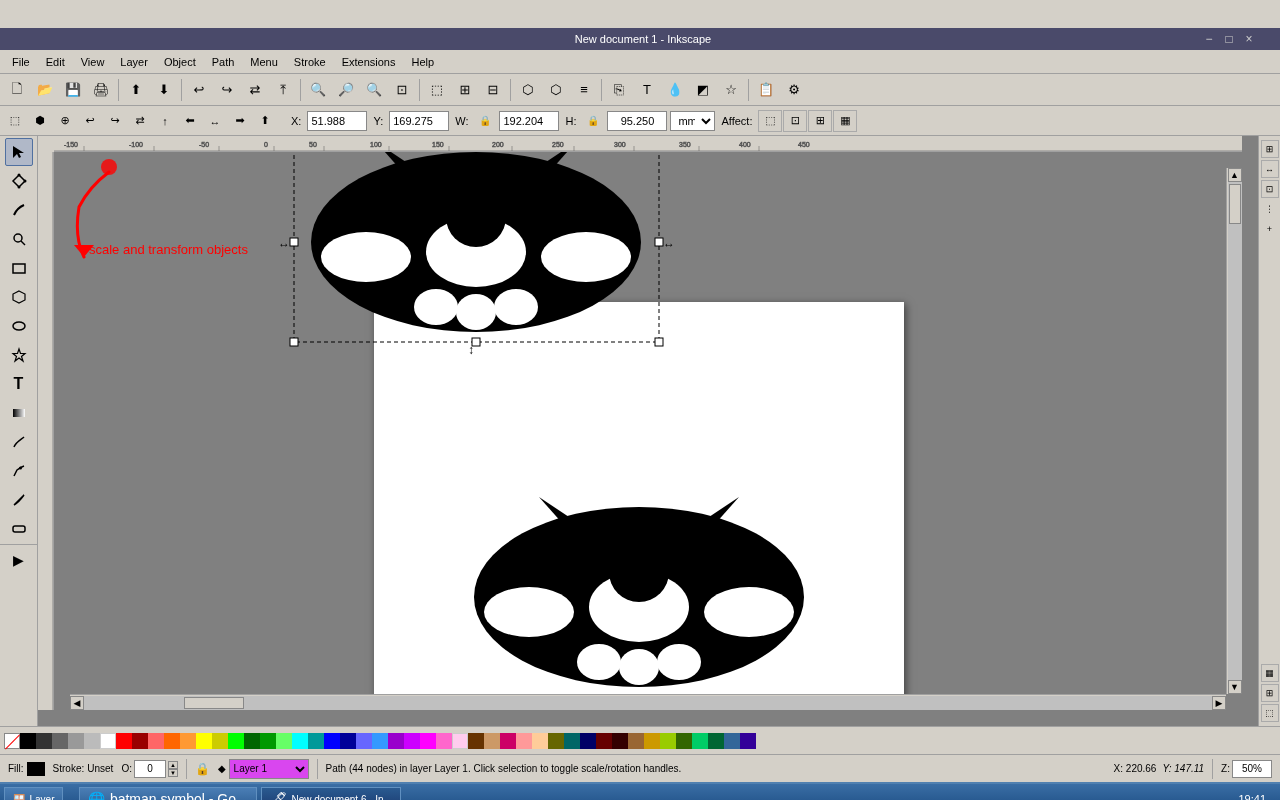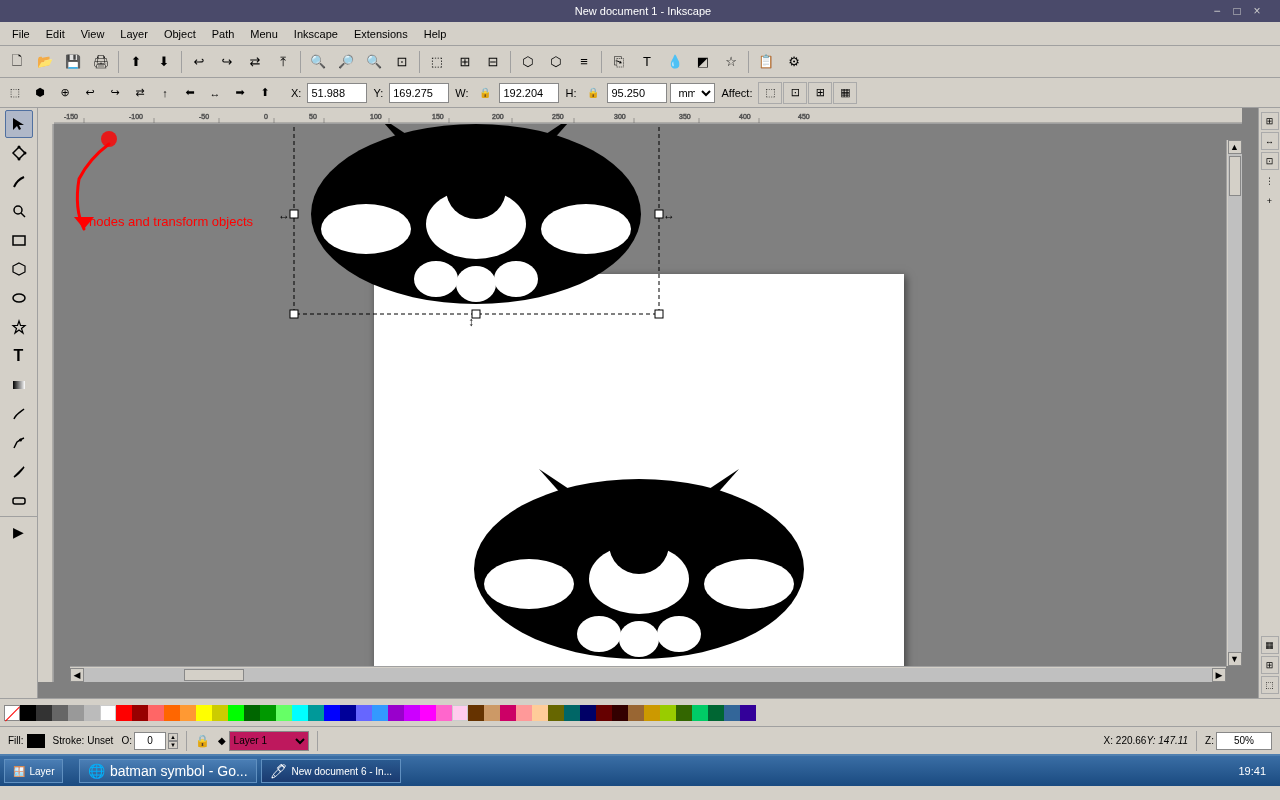--- a/index.html
+++ b/index.html
@@ -2,21 +2,21 @@
 <html><head>
   <meta charset="utf-8">
   <style>
     * { margin: 0; padding: 0; box-sizing: border-box; }
     body { width: 1280px; height: 800px; overflow: hidden; font-family: 'Arial', sans-serif; font-size: 11px; background: #d4d0c8; user-select: none; }
 
     
     #titlebar {
       width: 100%; height: 22px; background: #4a4a6a;
       display: flex; align-items: center; justify-content: space-between;
-      padding: 0 16px; color: white; font-size: 11px;
+      padding: 0 24px; color: white; font-size: 11px; margin-top: 28px;
     }
     #titlebar-title { flex: 1; text-align: center; }
     #titlebar-controls { display: flex; gap: 6px; }
     #titlebar-controls span { width: 14px; height: 14px; display: inline-flex; align-items: center; justify-content: center; cursor: pointer; color: #ccc; font-size: 12px; }
 
     
     #menubar {
       width: 100%; height: 24px; background: #d4d0c8;
       display: flex; align-items: center; padding: 0 4px;
       border-bottom: 1px solid #a0a0a0;
@@ -215,21 +215,21 @@
 </div>
 
 <div id="menubar">
   <span>File</span>
   <span>Edit</span>
   <span>View</span>
   <span>Layer</span>
   <span>Object</span>
   <span>Path</span>
   <span>Menu</span>
-  <span>Inkscape</span>
+  <span>Stroke</span>
   <span>Extensions</span>
   <span>Help</span>
 </div>
 
 <div id="toolbar1">
   <div class="tb-btn" title="New">🗋</div>
   <div class="tb-btn" title="Open">📂</div>
   <div class="tb-btn" title="Save">💾</div>
   <div class="tb-btn" title="Print">🖨</div>
   <div class="tb-separator"></div>
@@ -280,21 +280,21 @@
   <div style="width:6px;"></div>
   <span class="tb2-label">X:</span>
   <input class="tb2-input" value="51.988" style="width: 60px;">
   <span class="tb2-label">Y:</span>
   <input class="tb2-input" value="169.275" style="width: 60px;">
   <span class="tb2-label">W:</span>
   <div class="tb2-btn" style="font-size:10px;">🔒</div>
   <input class="tb2-input" value="192.204" style="width: 60px;">
   <span class="tb2-label">H:</span>
   <div class="tb2-btn" style="font-size:10px;">🔒</div>
-  <input class="tb2-input" value="95.250" style="width: 60px;">
+  <input class="tb2-input" value="95.250" style="width: 60px; text-align: center;">
   <select class="tb2-input" style="width:45px;">
     <option>mm</option><option>px</option><option>cm</option><option>in</option>
   </select>
   <span class="tb2-label">Affect:</span>
   <div class="affect-btns">
     <div class="affect-btn" title="Scale stroke">⬚</div>
     <div class="affect-btn" title="Scale corners">⊡</div>
     <div class="affect-btn" title="Move patterns">⊞</div>
     <div class="affect-btn" title="Move gradients">▦</div>
   </div>
@@ -493,21 +493,21 @@
 
       <div style="position:absolute; top:5px; left:5px; pointer-events:none;">
         <svg width="230" height="120" style="overflow:visible;">
 
           <path d="M 50,15 Q 30,30 20,50 Q 15,80 25,100" fill="none" stroke="red" stroke-width="3" stroke-linecap="round"></path>
 
           <polygon points="25,100 15,88 35,88" fill="red"></polygon>
 
           <circle cx="50" cy="10" r="8" fill="red" opacity="0.8"></circle>
         </svg>
-        <div class="red-arrow-text" style="top:85px;left:30px;">nodes and transform objects</div>
+        <div class="red-arrow-text" style="top:85px;left:30px;">scale and transform objects</div>
       </div>
 
       <div id="vscroll">
         <div style="width:14px;height:14px;background:#d4d0c8;border:1px solid #888;display:flex;align-items:center;justify-content:center;font-size:9px;cursor:pointer;">▲</div>
         <div style="flex:1;width:14px;background:#c0c0c0;cursor:pointer;">
           <div style="width:12px;height:40px;background:#d4d0c8;border:1px solid #888;margin:2px auto 0;cursor:grab;"></div>
         </div>
         <div style="width:14px;height:14px;background:#d4d0c8;border:1px solid #888;display:flex;align-items:center;justify-content:center;font-size:9px;cursor:pointer;">▼</div>
       </div>
 
@@ -610,33 +610,34 @@
     <input id="opacity-field" value="0" style="width: 32px; height: 18px; font-size: 10px; border: 1px solid rgb(136, 136, 136); text-align: center;">
     <div style="display:flex;flex-direction:column;">
       <div style="width:10px;height:8px;background:#d4d0c8;border:1px solid #888;font-size:6px;display:flex;align-items:center;justify-content:center;cursor:pointer;">▲</div>
       <div style="width:10px;height:8px;background:#d4d0c8;border:1px solid #888;font-size:6px;display:flex;align-items:center;justify-content:center;cursor:pointer;">▼</div>
     </div>
   </div>
   <div style="width:1px;height:20px;background:#a0a0a0;"></div>
   <div style="font-size:12px;">🔒</div>
   <div id="layer-selector">
     <span style="font-size:10px;">◆</span>
-    <select id="layer-select" style="height:20px;font-size:10px;border:1px solid #888;background:#be185d;width:80px;">
+    <select id="layer-select" style="height:20px;font-size:10px;border:1px solid #888;background:#d946ef;width:80px;">
       <option>Layer 1</option>
     </select>
   </div>
   <div style="width:1px;height:20px;background:#a0a0a0;"></div>
-  <div id="coords" style="display:flex;">
+  <span id="status-msg" style="font-size:10px;flex:1;">Path (44 nodes) in layer Layer 1. Click selection to toggle scale/rotation handles.</span>
+  <div id="coords" style="display:flex;gap:6px;">
     <span style="font-size:10px;">X: 220.66</span>
     <span style="font-size:10px;font-style:italic;">Y: 147.11</span>
   </div>
   <div style="width:1px;height:20px;background:#a0a0a0;"></div>
   <div id="zoom-info" style="display:flex;align-items:center;gap:2px;">
     <span style="font-size:10px;">Z:</span>
-    <input value="50%" style="width: 56px; height: 18px; font-size: 10px; border: 1px solid rgb(136, 136, 136); text-align: center;">
+    <input value="50%" style="width: 40px; height: 18px; font-size: 10px; border: 1px solid rgb(136, 136, 136); text-align: center;">
   </div>
 </div>
 
 <div id="taskbar">
   <div class="taskbar-btn">
     <span>🪟</span>
     <span>Layer</span>
   </div>
 
   <div style="width:8px;"></div>

